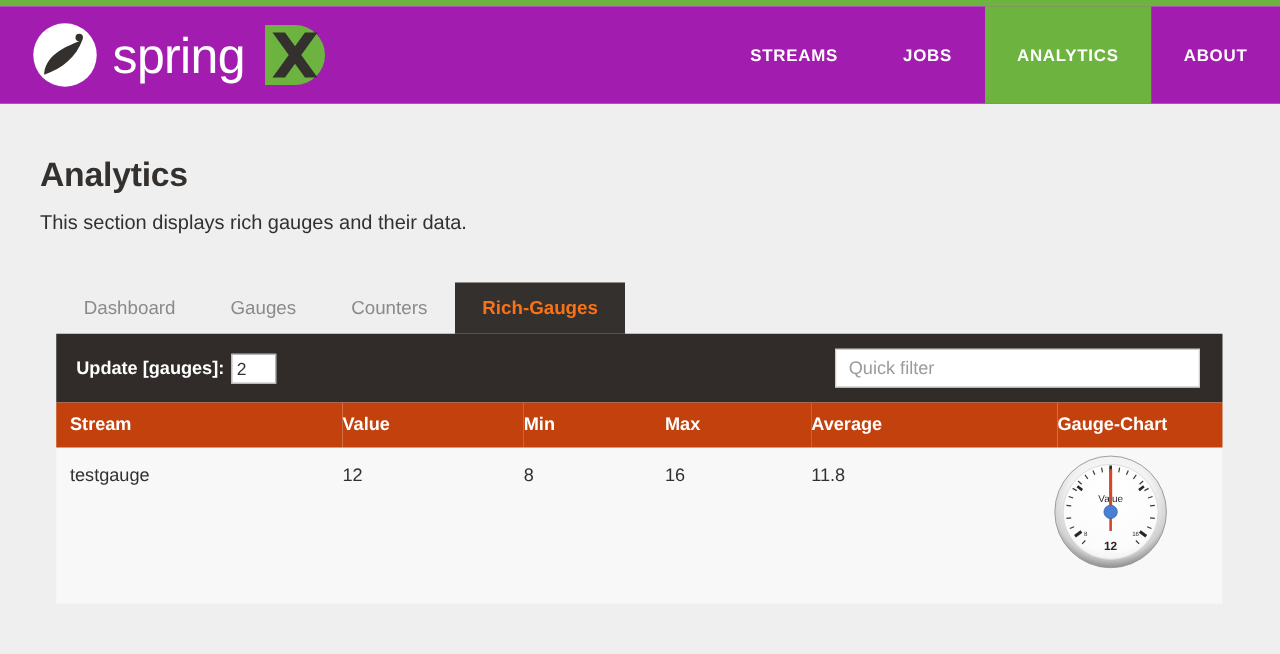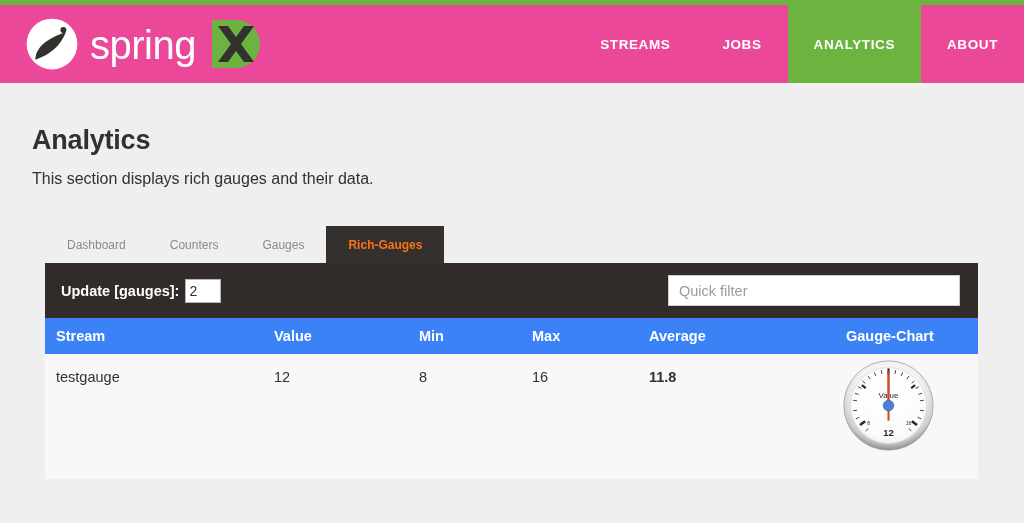--- a/index.html
+++ b/index.html
@@ -13,21 +13,21 @@
 
   
   .top-strip {
     height: 5px;
     background: #6db33f;
   }
 
   
   .navbar {
     height: 78px;
-    background: #ec4899;
+    background: #a21caf;
     display: flex;
     align-items: stretch;
     position: relative;
   }
   .brand {
     display: flex;
     align-items: center;
     padding-left: 24px;
     gap: 10px;
   }
@@ -82,21 +82,21 @@
   
   .tabs {
     margin-top: 38px;
     padding-left: 13px;
     display: flex;
     align-items: flex-end;
     gap: 0;
   }
   .tab {
     padding: 12px 22px 11px 22px;
-    font-size: 12px;
+    font-size: 15px;
     color: #8a8a8a;
     cursor: pointer;
     background: transparent;
     line-height: 1.2;
     text-align: right;
   }
   .tab.active {
     background: #34302d;
     color: #f97316;
     font-weight: bold;
@@ -147,41 +147,41 @@
   }
   .filter-input::placeholter { color: #9b9b9b; }
   .filter-input::placeholder { color: #9b9b9b; }
 
   
   table.grid {
     width: 100%;
     border-collapse: collapse;
     table-layout: fixed;
   }
-  table.grid thead tr { background: #3b82f6; height: 36px; }
+  table.grid thead tr { background: #c2410c; height: 36px; }
   table.grid th {
     color: #ffffff;
     font-size: 14.5px;
     font-weight: bold;
     text-align: left;
     padding: 0;
     vertical-align: middle;
   }
   table.grid td {
     font-size: 14.5px;
     color: #34302d;
     text-align: left;
     padding: 0;
     vertical-align: top;
   }
   .c-stream  { width: 229px; padding-left: 11px !important; }
   .c-value   { width: 145px; }
   .c-min     { width: 113px; }
   .c-max     { width: 117px; }
-  .c-average { width: 197px; font-weight: bold; }
+  .c-average { width: 197px; }
   .c-chart   { width: 132px; }
   tbody tr.data-row { height: 160px; }
   tbody td { padding-top: 15px !important; }
   .chart-cell { padding-top: 4px !important; }
   .gauge-wrap {
     width: 95px;
     height: 95px;
     position: relative;
     margin-left: -5px;
   }
@@ -220,22 +220,22 @@
   </div>
 </div>
 
 <div class="content">
 
   <h1 class="page-title">Analytics</h1>
   <p class="page-desc">This section displays rich gauges and their data.</p>
 
   <div class="tabs">
     <div class="tab">Dashboard</div>
+    <div class="tab">Gauges</div>
     <div class="tab">Counters</div>
-    <div class="tab">Gauges</div>
     <div class="tab active">Rich-Gauges</div>
   </div>
 
   <div class="panel">
 
     <div class="panel-toolbar">
       <span class="update-label">Update [gauges]:</span>
       <input class="update-input" type="text" value="2" style="">
       <input class="filter-input" type="text" placeholder="Quick filter" style="">
     </div>

